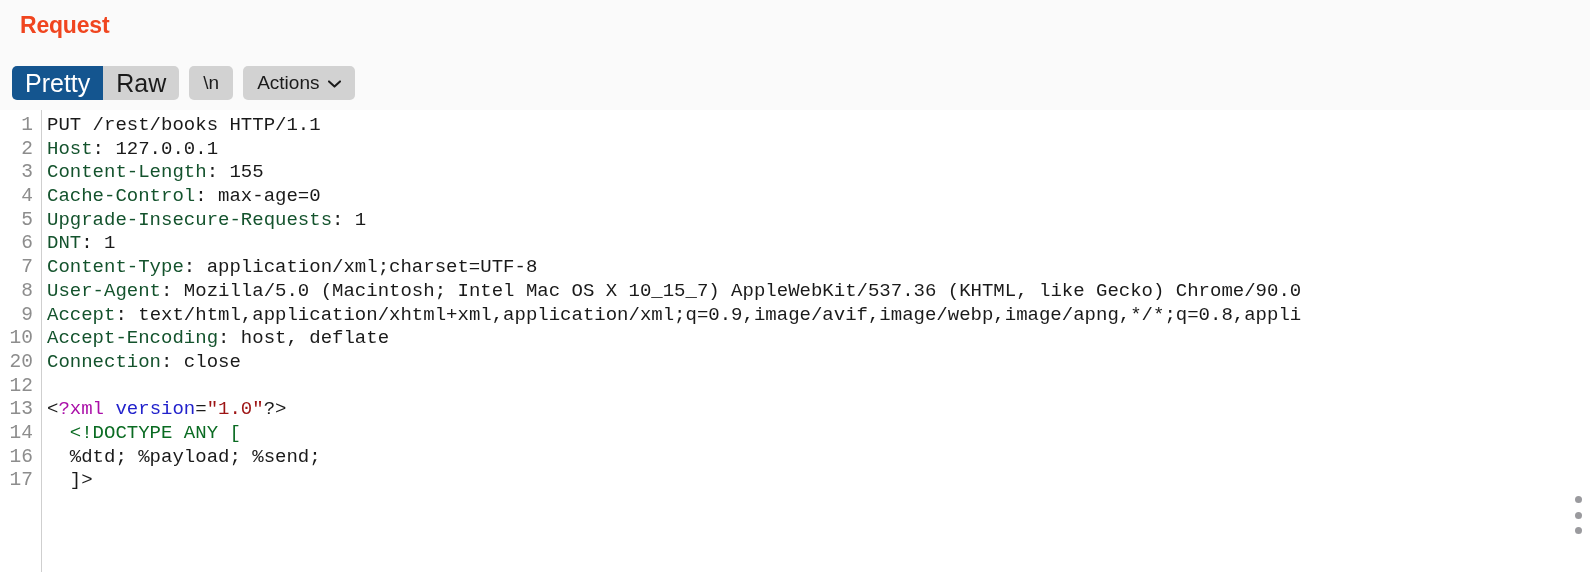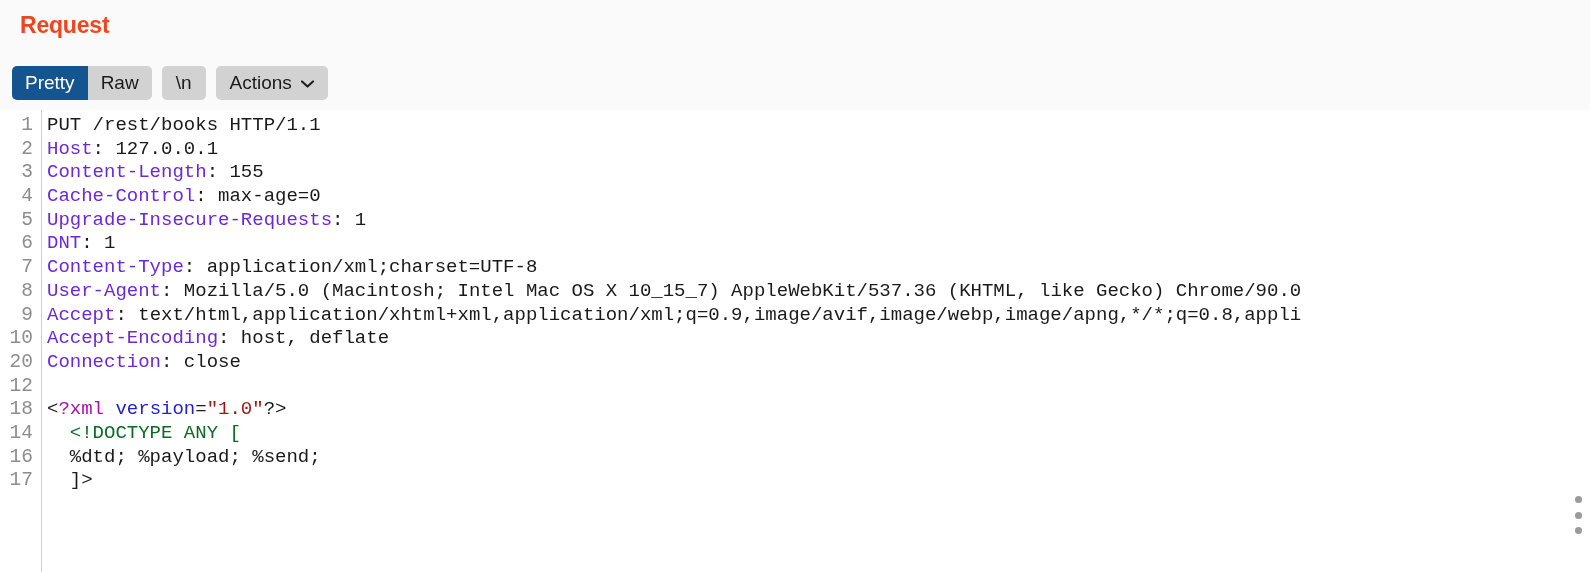--- a/index.html
+++ b/index.html
@@ -61,21 +61,21 @@
 
   .seg-btn {
     height: 34px;
     padding: 8px 13px;
     display: flex;
     align-items: center;
     justify-content: center;
     background: #d2d2d2;
     color: #1b1b1b;
     font-family: "Liberation Sans", sans-serif;
-    font-size: 19px;
+    font-size: 25px;
     line-height: 34px;
     cursor: pointer;
     border: none;
     white-space: nowrap;
   }
   .seg-btn.active {
     background: #14558f;
     color: #ffffff;
   }
 
@@ -162,21 +162,21 @@
     left: 47px;
     top: 0;
     white-space: pre;
     color: #1a1a1a;
     font-family: "Liberation Mono", "DejaVu Sans Mono", monospace;
     font-size: 19px;
     line-height: 23.7px;
   }
 
   
-  .t-hdr   { color: #6d28d9; font-weight: 500; }
+  .t-hdr   { color: #14532d; font-weight: 500; }
   .t-val   { color: #1a1a1a; }
   .t-plain { color: #1a1a1a; }
   .t-punc  { color: #1a1a1a; }
   .t-tag   { color: #aa0fa8; }
   .t-attr  { color: #2222cc; }
   .t-str   { color: #9d1414; }
   .t-doctype { color: #0a6b22; }
   .mark { background: #fbf719; color: #0a6b22; }
 
   
@@ -235,21 +235,21 @@
         <div class="code-line"><span class="ln">3</span><span class="lt"><span class="t-hdr">Content-Length</span><span class="t-val">: 155</span></span></div>
         <div class="code-line"><span class="ln">4</span><span class="lt"><span class="t-hdr">Cache-Control</span><span class="t-val">: max-age=0</span></span></div>
         <div class="code-line"><span class="ln">5</span><span class="lt"><span class="t-hdr">Upgrade-Insecure-Requests</span><span class="t-val">: 1</span></span></div>
         <div class="code-line"><span class="ln">6</span><span class="lt"><span class="t-hdr">DNT</span><span class="t-val">: 1</span></span></div>
         <div class="code-line"><span class="ln">7</span><span class="lt"><span class="t-hdr">Content-Type</span><span class="t-val">: application/xml;charset=UTF-8</span></span></div>
         <div class="code-line"><span class="ln">8</span><span class="lt"><span class="t-hdr">User-Agent</span><span class="t-val">: Mozilla/5.0 (Macintosh; Intel Mac OS X 10_15_7) AppleWebKit/537.36 (KHTML, like Gecko) Chrome/90.0</span></span></div>
         <div class="code-line"><span class="ln">9</span><span class="lt"><span class="t-hdr">Accept</span><span class="t-val">: text/html,application/xhtml+xml,application/xml;q=0.9,image/avif,image/webp,image/apng,*/*;q=0.8,appli</span></span></div>
         <div class="code-line"><span class="ln">10</span><span class="lt"><span class="t-hdr">Accept-Encoding</span><span class="t-val">: host, deflate</span></span></div>
         <div class="code-line"><span class="ln">20</span><span class="lt"><span class="t-hdr">Connection</span><span class="t-val">: close</span></span></div>
         <div class="code-line"><span class="ln">12</span><span class="lt"></span></div>
-        <div class="code-line"><span class="ln">18</span><span class="lt"><span class="t-punc">&lt;</span><span class="t-tag">?xml</span><span class="t-plain"> </span><span class="t-attr">version</span><span class="t-punc">=</span><span class="t-str">"1.0"</span><span class="t-punc">?&gt;</span></span></div>
+        <div class="code-line"><span class="ln">13</span><span class="lt"><span class="t-punc">&lt;</span><span class="t-tag">?xml</span><span class="t-plain"> </span><span class="t-attr">version</span><span class="t-punc">=</span><span class="t-str">"1.0"</span><span class="t-punc">?&gt;</span></span></div>
         <div class="code-line"><span class="ln">14</span><span class="lt"><span class="t-doctype">  &lt;!DOCTYPE ANY [</span></span></div>
         <div class="code-line"><span class="ln">16</span><span class="lt"><span class="t-plain">  %dtd; %payload; %send;</span></span></div>
         <div class="code-line"><span class="ln">17</span><span class="lt"><span class="t-plain">  ]&gt;</span></span></div>
       </div>
 
     <div class="grip">
       <i></i>
         <i></i>
         <i></i>
     </div>

